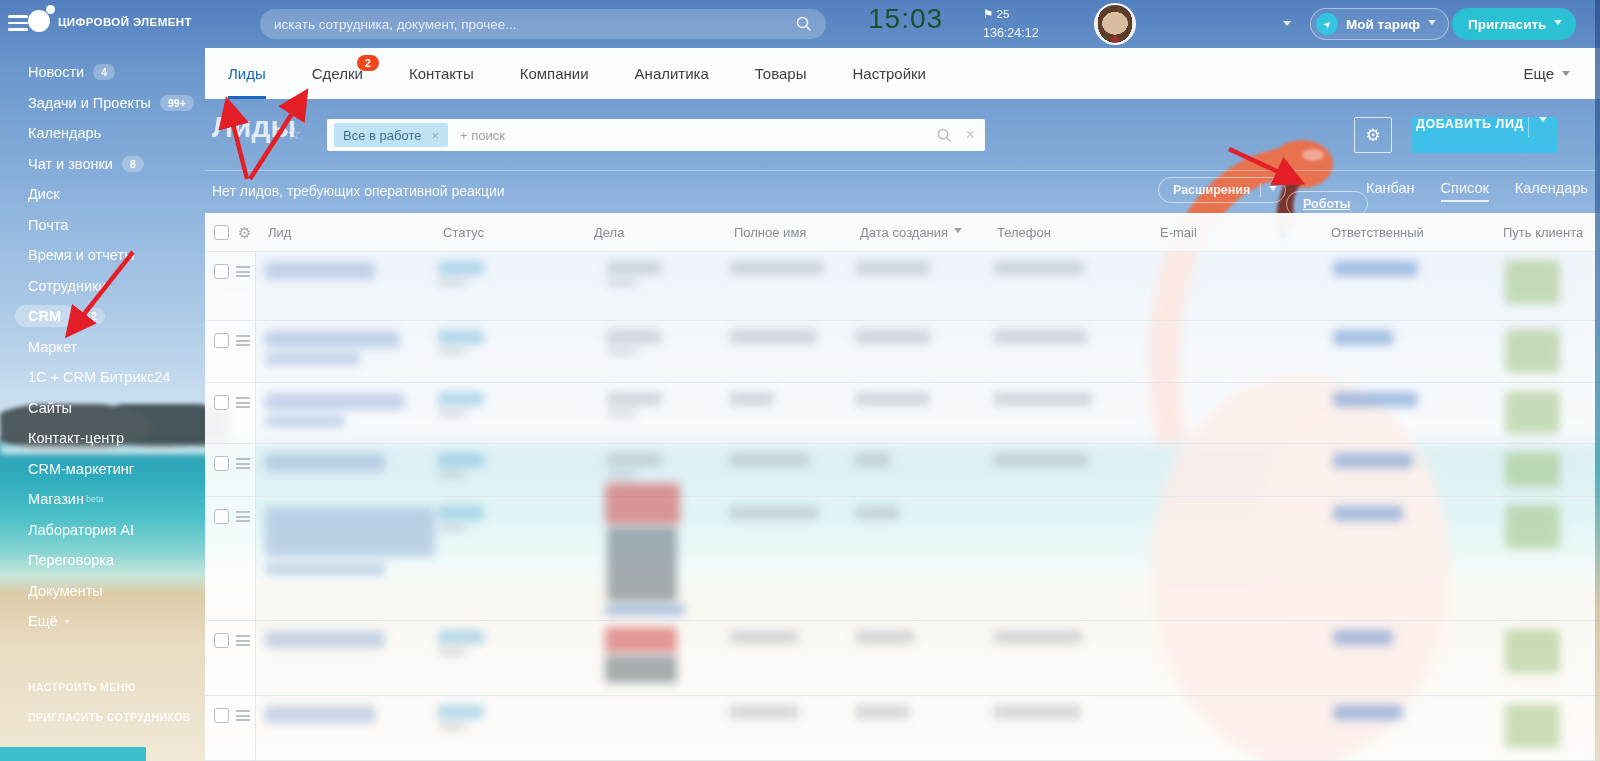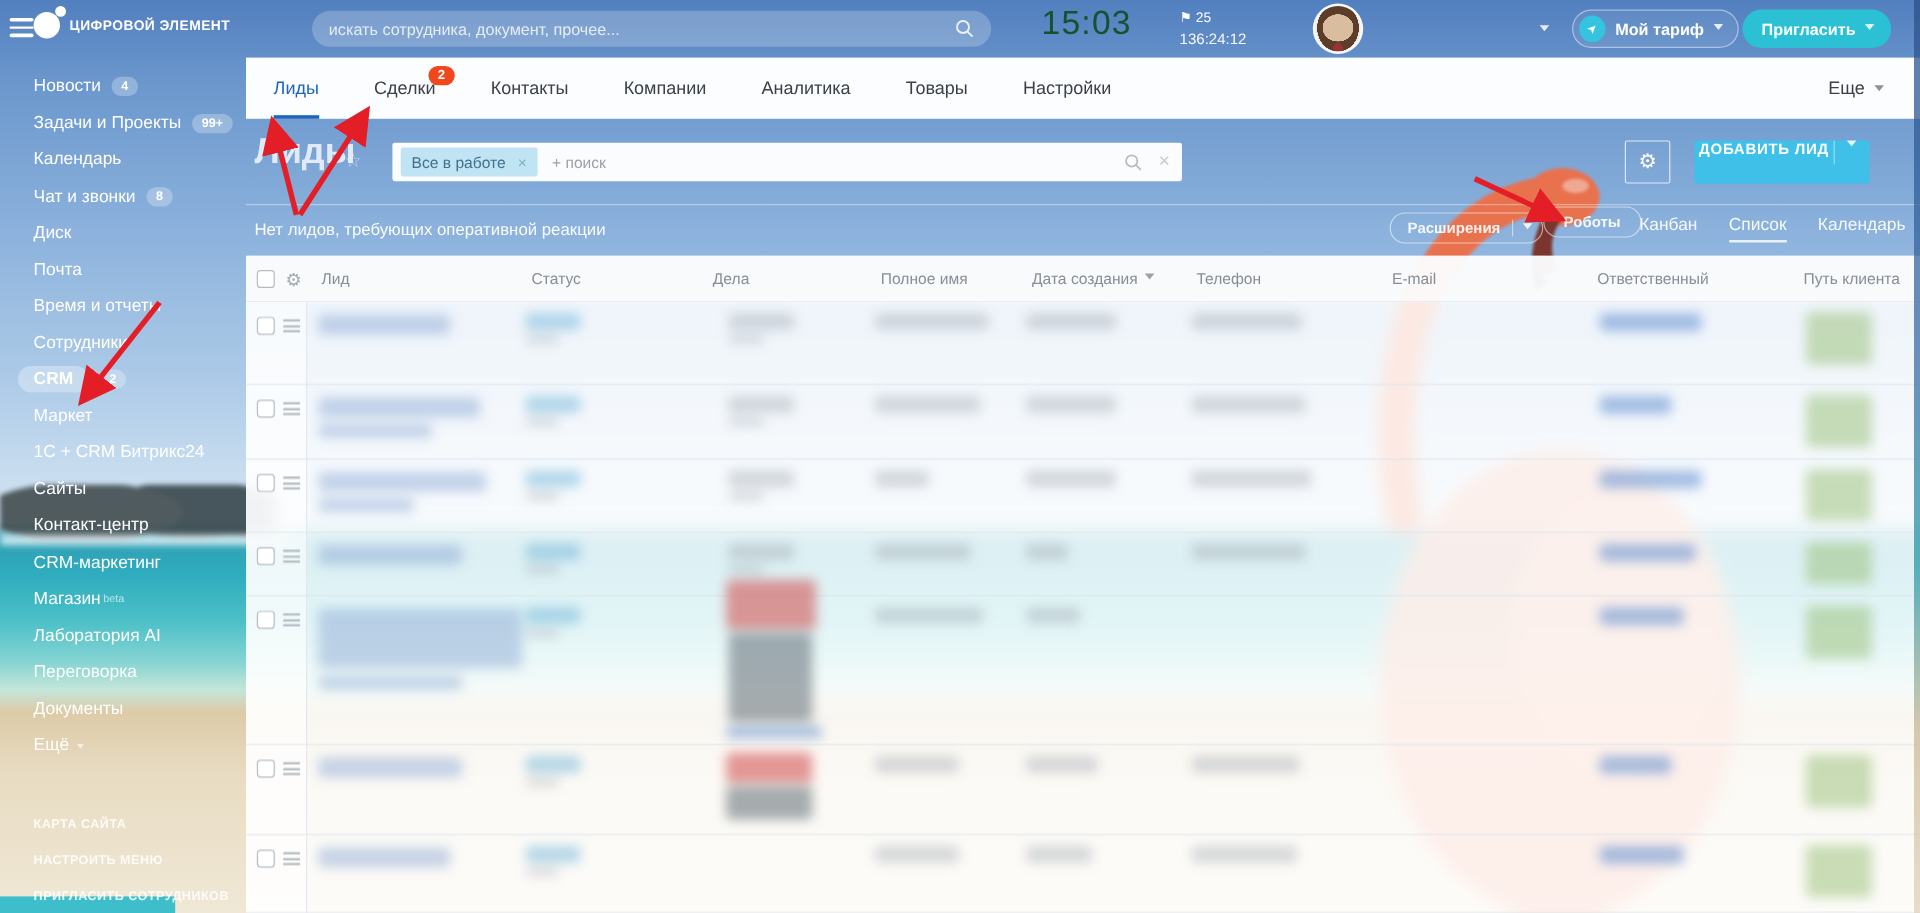--- a/index.html
+++ b/index.html
@@ -261,21 +261,20 @@
       </div>
       <div class="side-item">
         <span>Документы</span>
       </div>
       <div class="side-item">
         <span>Ещё</span>
         <span class="side-caret"></span>
       </div>
     </nav>
   <div class="side-footer" id="sidebarFooter">
-      <div class="side-foot-item">КАРТА САЙТА</div>
       <div class="side-foot-item">НАСТРОИТЬ МЕНЮ</div>
       <div class="side-foot-item">ПРИГЛАСИТЬ СОТРУДНИКОВ</div>
     </div>
 
   <div class="tabbar" id="tabbar">
       <div class="tab active">
         <span>Лиды</span>
       </div>
       <div class="tab">
         <span>Сделки</span>
@@ -326,21 +325,21 @@
   </div>
 
   <div class="abs hline"></div>
   <div class="abs notice">Нет лидов, требующих оперативной реакции</div>
 
   <div class="o-pill" style="left:1158px; top:177px; padding:0 8px 0 14px;">
     <span>Расширения</span>
     <span style="width:1px;height:14px;background:rgba(255,255,255,.5);margin:0 8px 0 10px;"></span>
     <span class="caret-down"></span>
   </div>
-  <div class="o-pill" style="left:1286px; top:172px; padding:5px 16px;">
+  <div class="o-pill" style="left:1286px; top:191px; padding:5px 16px;text-decoration:underline;">
     <span>Роботы</span>
   </div>
   <div class="views" style="left:1366px;" id="views">
       <span class="view">Канбан</span>
       <span class="view active">Список</span>
       <span class="view">Календарь</span>
     </div>
 
   <div class="grid-head" id="gridHead">
     <div class="checkbox" style="left:9px; top:12px;"></div>

